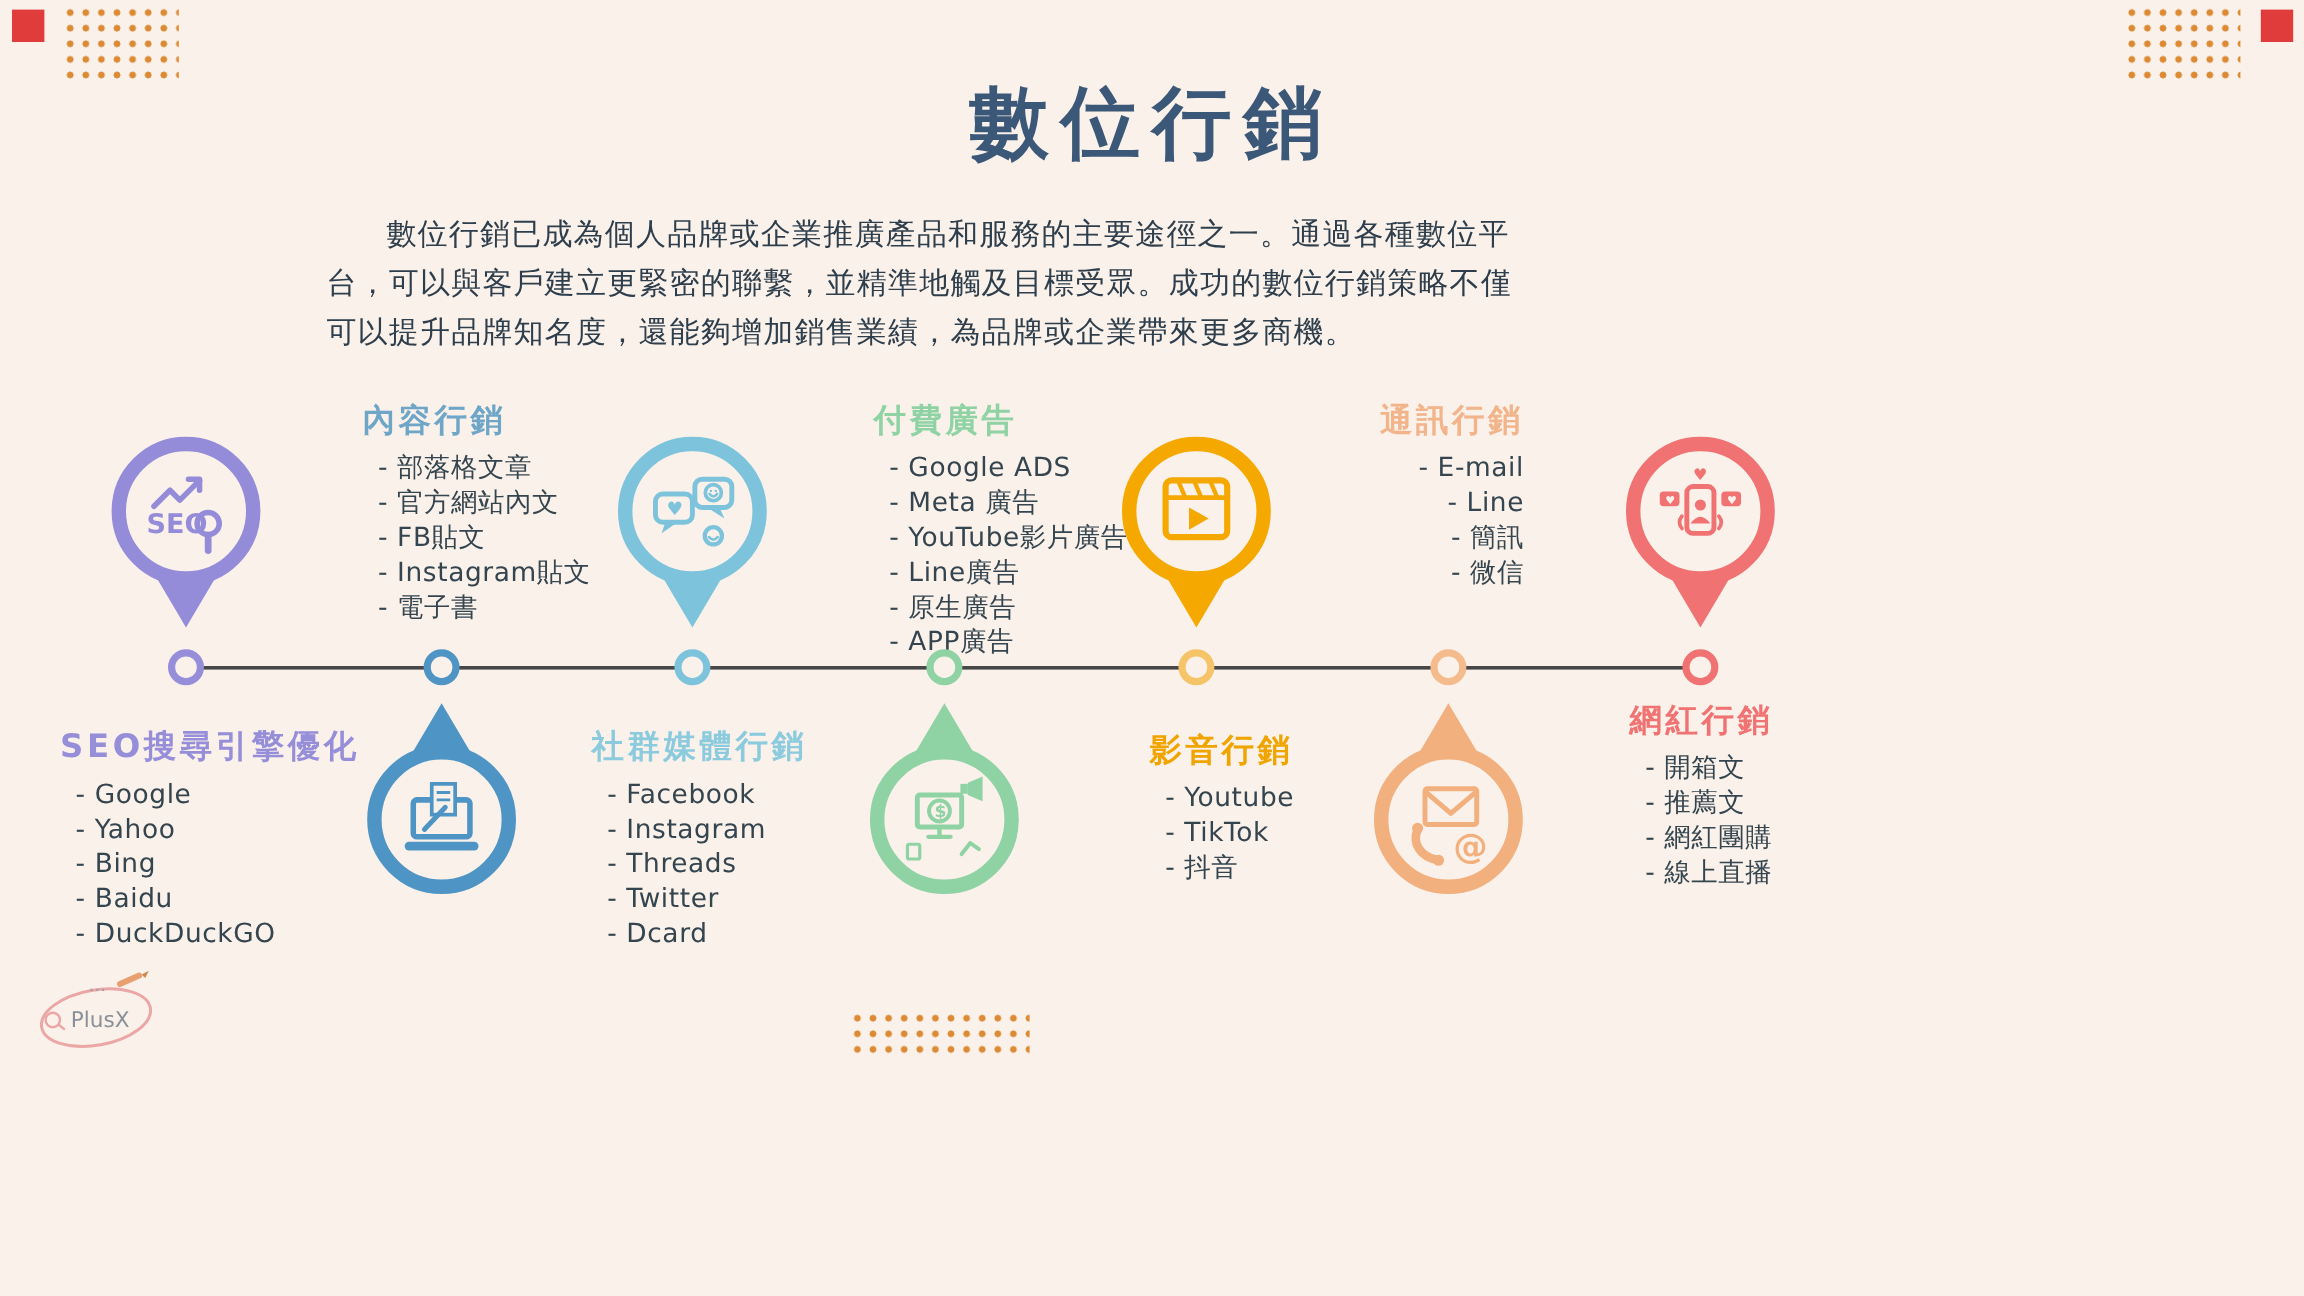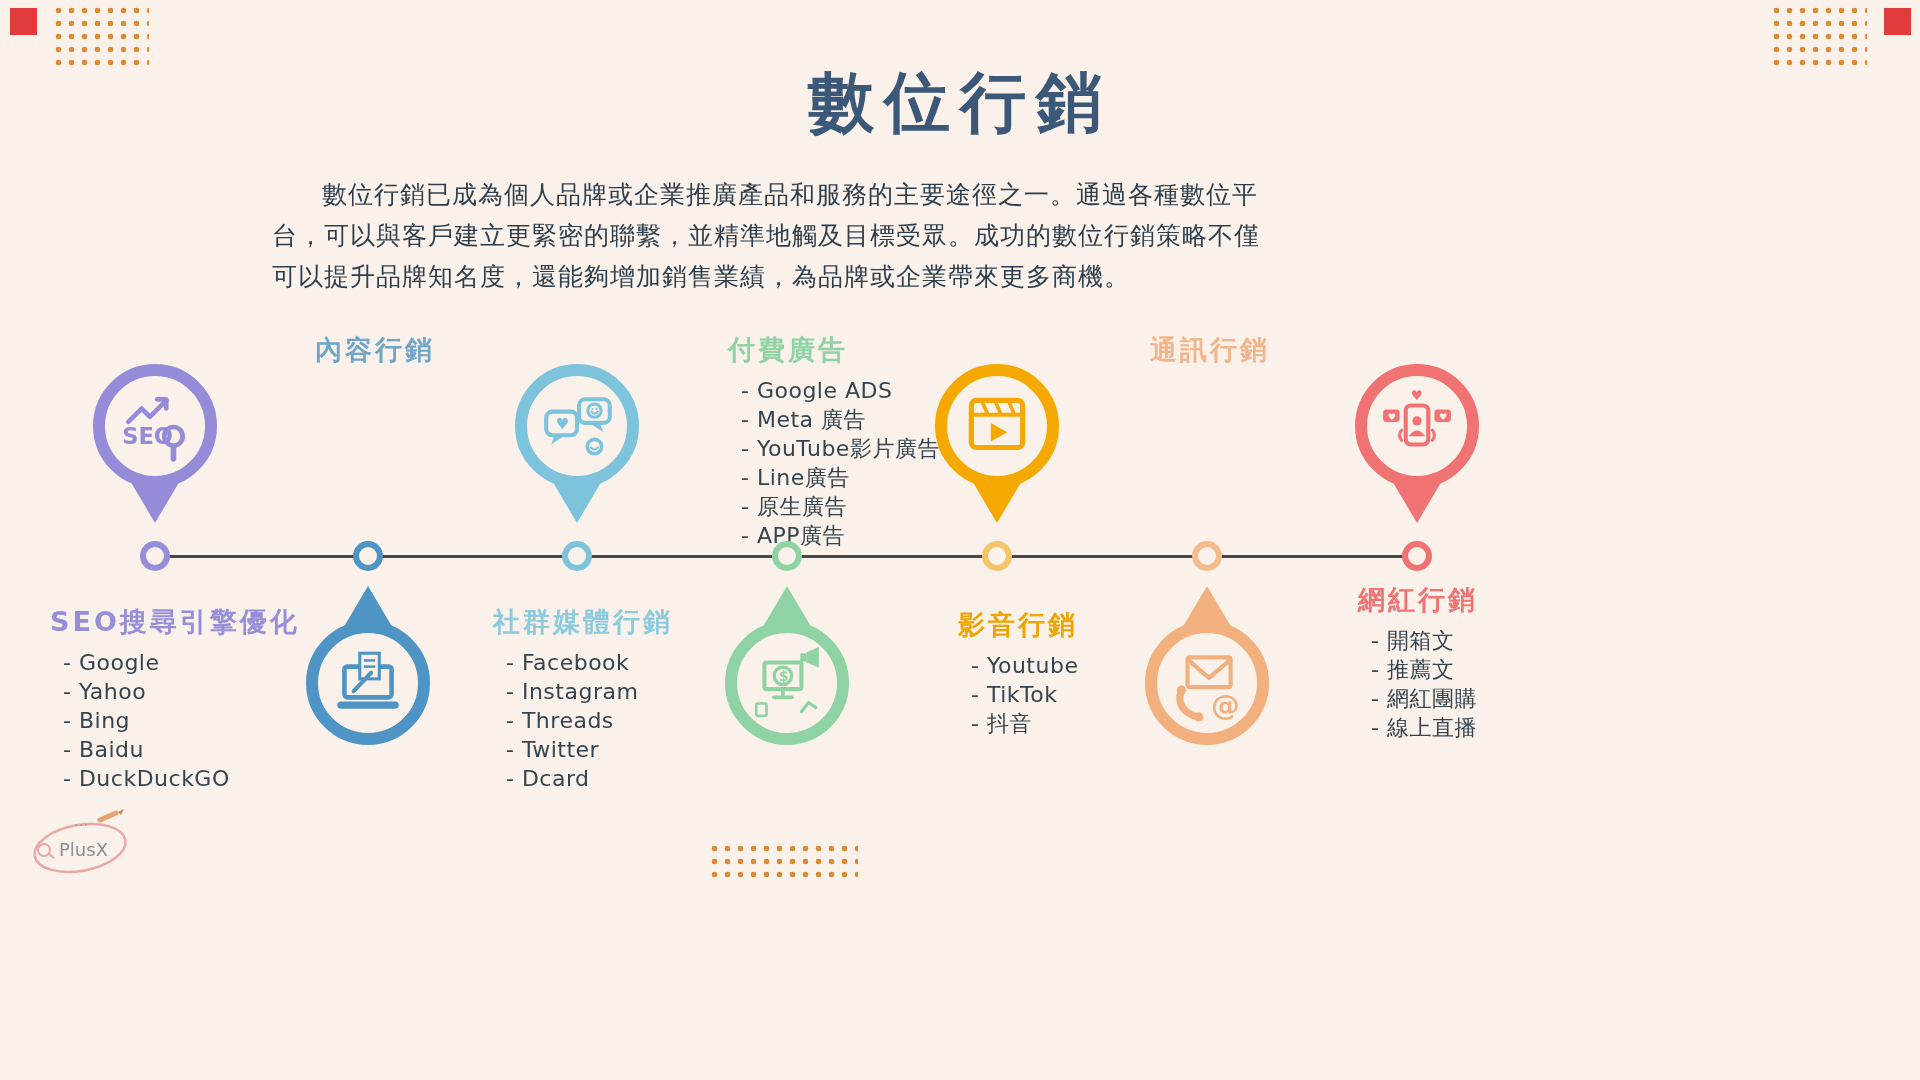--- a/index.html
+++ b/index.html
@@ -173,38 +173,51 @@
         <rect x="19" y="13" width="42" height="29" rx="2" fill="none" stroke="currentColor" stroke-width="4"></rect>
         <polyline points="19,15 40,33 61,15" fill="none" stroke="currentColor" stroke-width="4" stroke-linejoin="round"></polyline>
         <text x="42" y="69" font-size="28" font-weight="bold" fill="currentColor">@</text>
         <path d="M13 46 C8 58 16 68 29 71" fill="none" stroke="currentColor" stroke-width="7" stroke-linecap="round"></path>
         <circle cx="13" cy="45" r="4.5" fill="currentColor"></circle>
         <circle cx="30" cy="71" r="4.5" fill="currentColor"></circle>
       </svg>
     </div>
   </div>
 
-  <div class="cat-block" style="left: 315px; top: 332px; --c: #6FA6C8;">
+  <div class="cat-block" style="left: 302px; top: 332px; --c: #6FA6C8;">
     <div class="cat-title">內容行銷</div>
+    <div class="cat-items">
+        <div class="cat-item">- 部落格文章</div>
+        <div class="cat-item">- 官方網站內文</div>
+        <div class="cat-item">- FB貼文</div>
+        <div class="cat-item">- Instagram貼文</div>
+        <div class="cat-item">- 電子書</div>
+      </div>
   </div>
 
   <div class="cat-block" style="left: 728px; top: 332px; --c: #8FD2A4;">
     <div class="cat-title">付費廣告</div>
     <div class="cat-items">
         <div class="cat-item">- Google ADS</div>
         <div class="cat-item">- Meta 廣告</div>
         <div class="cat-item">- YouTube影片廣告</div>
         <div class="cat-item">- Line廣告</div>
         <div class="cat-item">- 原生廣告</div>
         <div class="cat-item">- APP廣告</div>
       </div>
   </div>
 
   <div class="cat-block" style="left: 1150px; top: 332px; text-align: right; --c: #F2B48A;">
     <div class="cat-title">通訊行銷</div>
+    <div class="cat-items">
+        <div class="cat-item">- E-mail</div>
+        <div class="cat-item">- Line</div>
+        <div class="cat-item">- 簡訊</div>
+        <div class="cat-item">- 微信</div>
+      </div>
   </div>
 
   <div class="cat-block" style="left: 50px; top: 604px; --c: #968ED9;">
     <div class="cat-title">SEO搜尋引擎優化</div>
     <div class="cat-items">
         <div class="cat-item">- Google</div>
         <div class="cat-item">- Yahoo</div>
         <div class="cat-item">- Bing</div>
         <div class="cat-item">- Baidu</div>
         <div class="cat-item">- DuckDuckGO</div>

